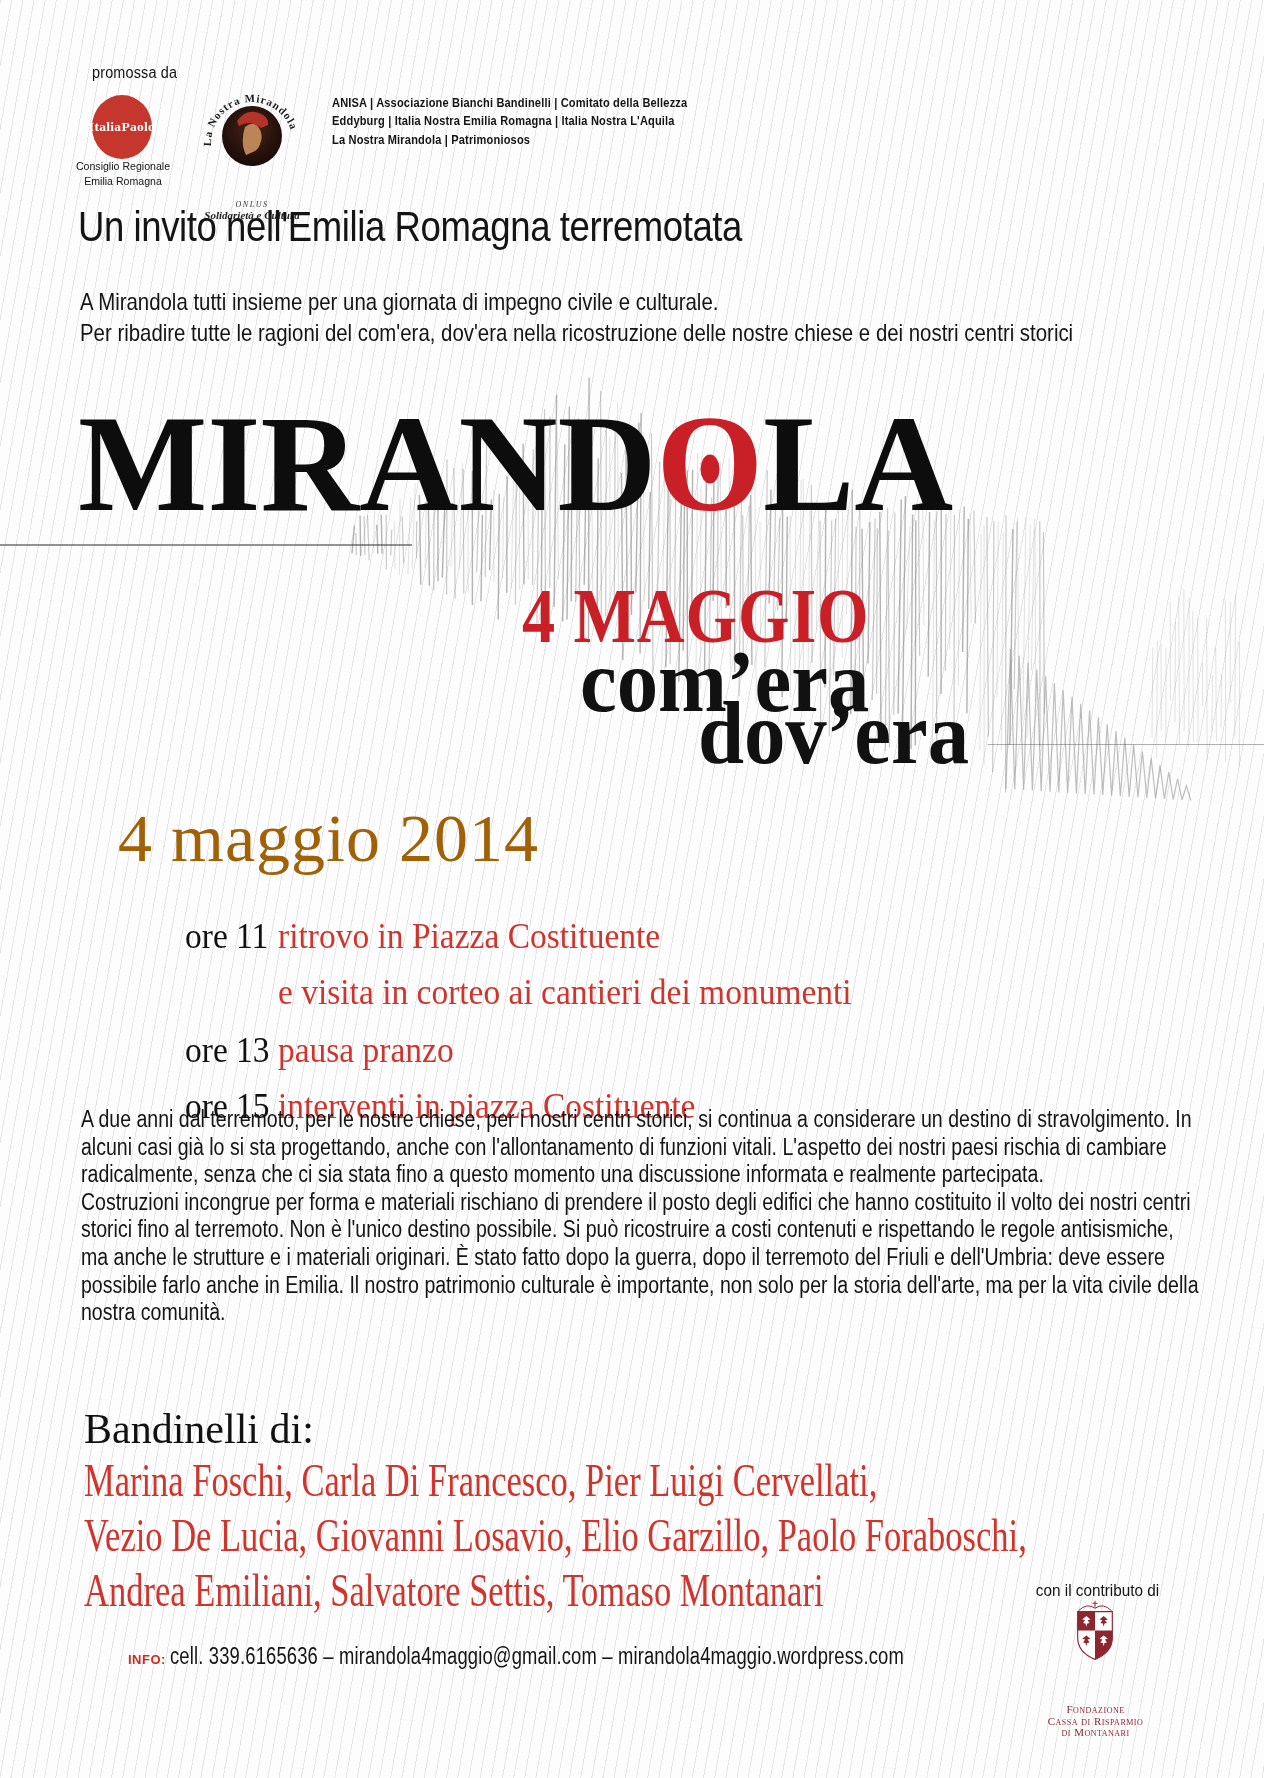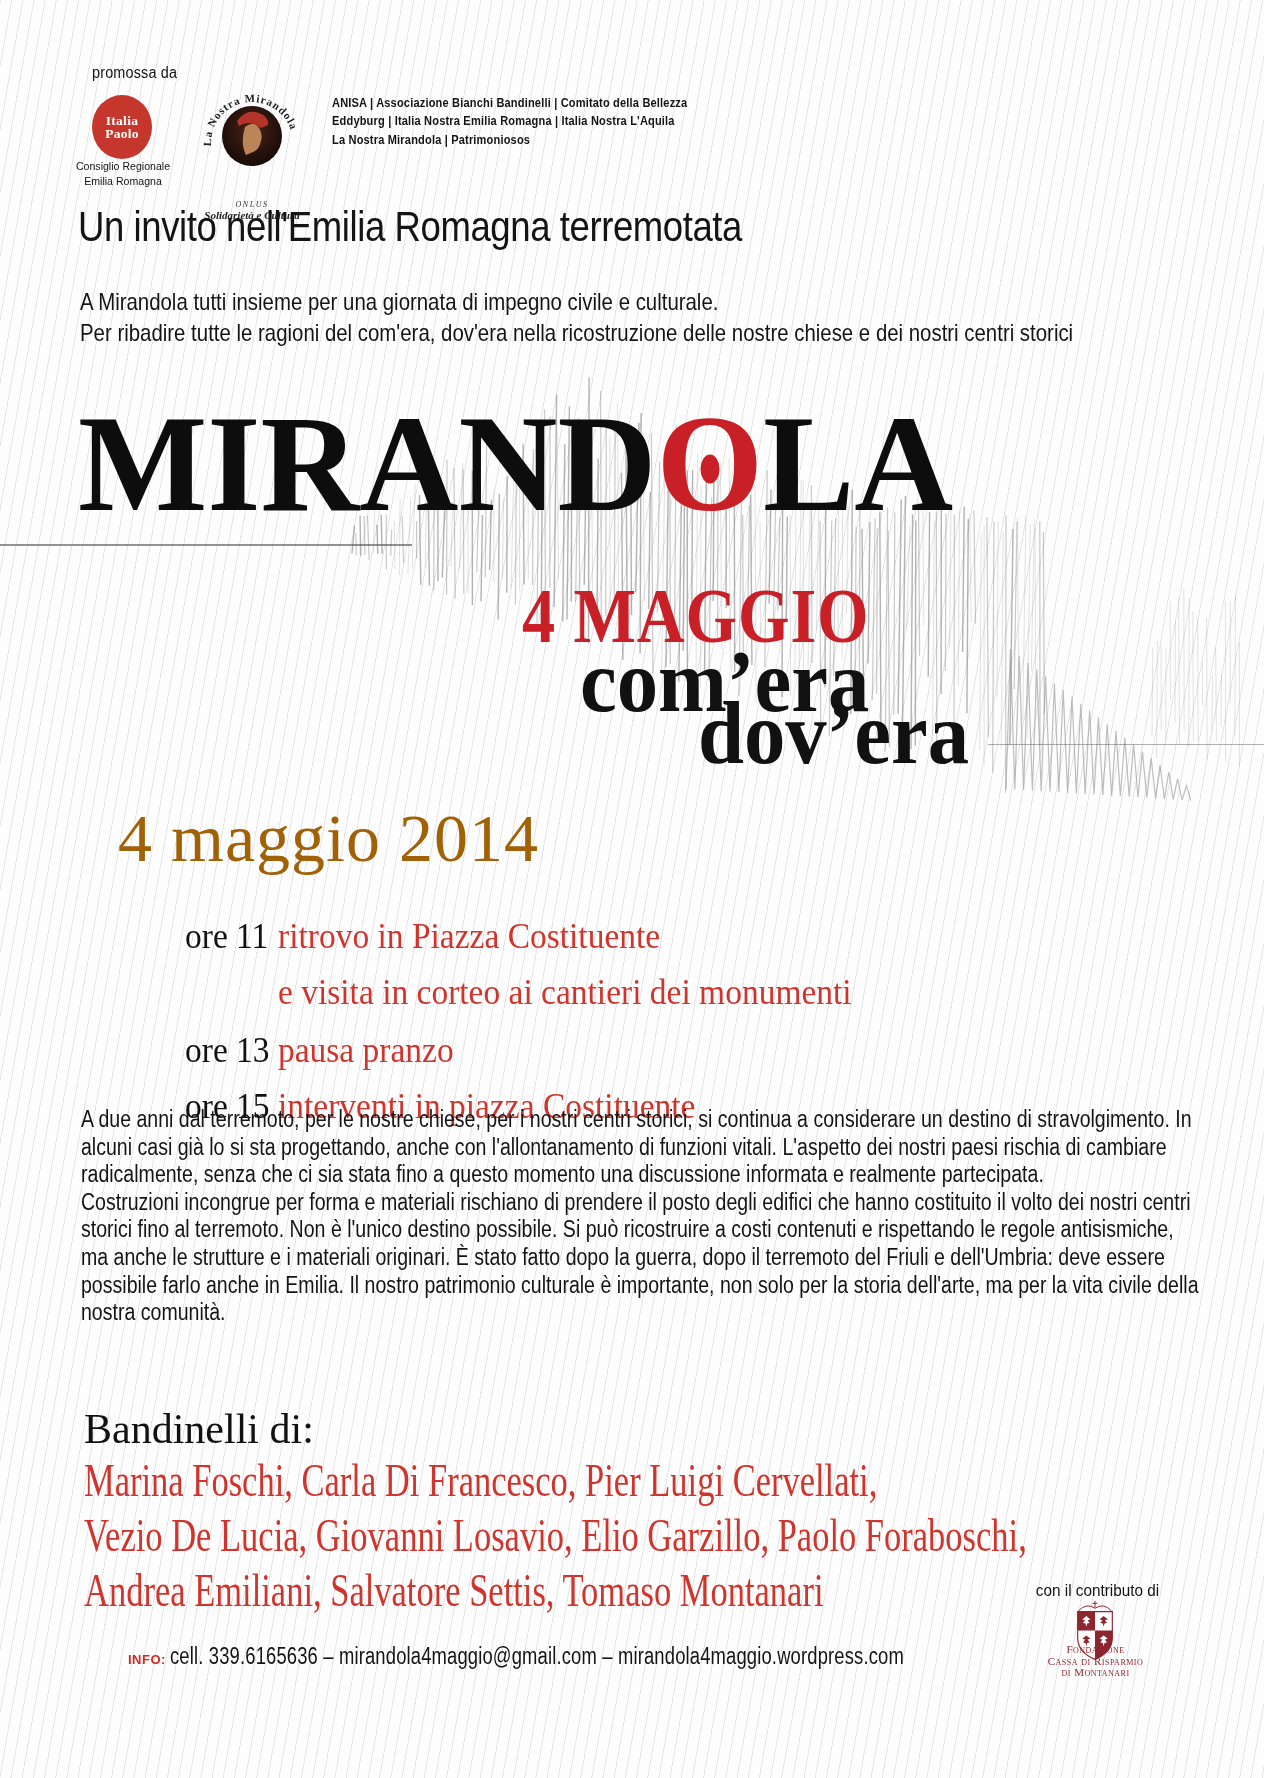--- a/index.html
+++ b/index.html
@@ -13,21 +13,21 @@
   .abs{position:absolute;}
   .sans{font-family:"Liberation Sans",sans-serif;}
   .serif{font-family:"Liberation Serif",serif;}
   .nowrap{white-space:nowrap;}
   .cx{transform-origin:0 0;}
   .z2{z-index:2;}
 
   
   #promossa{left:92px;top:64px;font-size:16px;letter-spacing:.2px;transform:scaleX(.9);}
   #in-logo{left:92px;top:95px;width:60px;height:64px;background:#c5372c;border-radius:50%;
-    display:flex;flex-direction:column;align-items:center;justify-content:center;}
+    display:flex;flex-direction:row;align-items:center;justify-content:center;}
   #in-logo div{color:#fff;font-family:"Liberation Serif",serif;font-size:13.5px;line-height:13.5px;font-weight:bold;letter-spacing:.3px;}
   #in-caption{left:68px;top:159px;width:110px;text-align:center;font-size:11.5px;line-height:14.5px;transform:scaleX(.92);transform-origin:50% 0;}
   #lnm-logo{left:200px;top:90px;}
   #lnm-captions{left:193px;top:200px;width:118px;text-align:center;}
   #lnm-onlus{font-family:"Liberation Serif",serif;font-style:italic;font-size:8px;letter-spacing:1.5px;color:#333;}
   #lnm-solid{font-family:"Liberation Serif",serif;font-style:italic;font-weight:bold;font-size:11px;color:#222;}
   #assoc{left:332px;top:94px;font-size:13px;line-height:18.4px;font-weight:bold;transform:scaleX(.85);letter-spacing:.2px;}
 
   
   #headline{left:78px;top:202px;font-size:43px;letter-spacing:-.5px;transform:scaleX(.85);}
@@ -59,21 +59,21 @@
   #bodytext p{margin:0;}
 
   
   #interventi{left:84px;top:1406px;font-size:42px;line-height:1.1;color:#111;}
   .names-line{left:84px;font-size:46px;line-height:1;color:#cf352c;transform:scaleX(.75);transform-origin:0 0;white-space:nowrap;}
   #names-0{top:1458px;} #names-1{top:1513px;} #names-2{top:1568px;}
 
   
   #contributo{left:1010px;top:1581px;width:175px;text-align:center;font-size:17px;transform:scaleX(.9);transform-origin:50% 0;}
   #crest{left:1067px;top:1600px;}
-  #fondazione{left:1018px;top:1644px;width:155px;text-align:center;font-family:"Liberation Serif",serif;
+  #fondazione{left:1018px;top:1704px;width:155px;text-align:center;font-family:"Liberation Serif",serif;
     font-variant:small-caps;font-size:11px;line-height:11.5px;color:#8e2630;letter-spacing:.5px;}
   #inforow{left:80px;top:1643px;white-space:nowrap;}
   #info-label{color:#cf2b22;font-weight:bold;font-size:13px;letter-spacing:.5px;padding-left:48px;}
   #info-text{font-size:23px;display:inline-block;transform:scaleX(.8);transform-origin:0 100%;vertical-align:baseline;letter-spacing:.2px;}
 </style>
 </head>
 <body>
 
 <svg id="seismo" class="abs" width="1264" height="1778" viewBox="0 0 1264 1778">
     <path d="M374.7 509.1L373.5 552.9M394.3 520.7L395.0 569.0M400.1 499.1L399.3 575.3M410.8 497.5L407.9 574.4M415.2 483.1L412.2 568.9M426.9 475.9L425.1 567.7M452.6 501.9L450.9 566.6M462.6 463.4L459.5 569.2M468.0 506.2L468.1 593.2M493.8 489.3L493.9 582.0M503.6 497.9L502.5 578.2M513.8 474.4L511.1 588.5M519.4 487.0L519.7 589.6M528.1 476.8L528.3 579.5M557.0 419.2L558.4 579.2M591.7 478.5L592.8 599.9M609.8 436.6L610.0 607.6M617.5 402.5L618.6 617.8M643.0 432.4L644.4 600.9M664.6 478.8L661.6 673.5M697.7 453.0L696.0 677.8M701.0 485.4L700.3 688.7M720.3 461.3L721.8 649.2M729.1 458.5L730.4 669.2M755.0 485.6L756.2 703.4M760.0 522.4L760.5 638.1M790.1 515.2L790.6 696.9M795.9 492.5L794.9 677.4M801.2 480.0L799.2 668.4M803.2 478.9L803.5 676.9M809.9 510.6L807.8 694.7M818.9 502.8L816.4 629.6M838.6 506.3L837.9 641.6M842.6 490.0L842.2 657.5M848.1 506.4L846.5 614.3M909.9 525.8L906.7 629.1M922.8 508.0L923.9 625.4M934.4 519.5L932.5 743.5M950.9 503.6L949.7 648.5M959.5 509.8L958.3 685.8M969.8 513.6L971.2 623.0M981.2 533.7L979.8 750.1M984.1 525.0L984.1 765.1M998.2 521.9L997.0 697.3M1003.2 533.1L1001.3 749.9M1017.5 517.7L1018.5 670.1M1025.9 517.1L1022.8 719.8M1030.3 524.5L1027.1 738.5M1034.4 519.0L1031.4 670.6M1035.0 528.3L1035.7 701.7M1152.8 647.6L1152.0 736.8M1157.4 640.8L1156.6 758.1M1161.1 644.9L1161.2 730.9M1166.0 647.7L1165.8 742.5M1170.2 601.4L1170.4 700.4M1175.4 621.3L1175.0 722.2M1178.6 596.9L1179.6 744.1M1183.8 589.1L1184.2 731.2M1189.2 598.0L1188.8 748.2M1192.8 611.5L1193.4 742.2M1197.7 618.2L1198.0 741.9M1202.5 662.5L1202.6 705.7M1206.6 617.8L1207.2 760.2M1212.5 675.5L1211.8 731.7M1215.7 647.8L1216.4 741.6M1221.5 674.3L1221.0 727.6M1225.4 600.4L1225.6 761.3M1230.3 601.5L1230.2 702.4M1235.5 594.0L1234.8 736.3M1239.4 641.8L1239.4 766.4" stroke="#7e7e7e" stroke-width="1" opacity="0.22" fill="none"></path>

